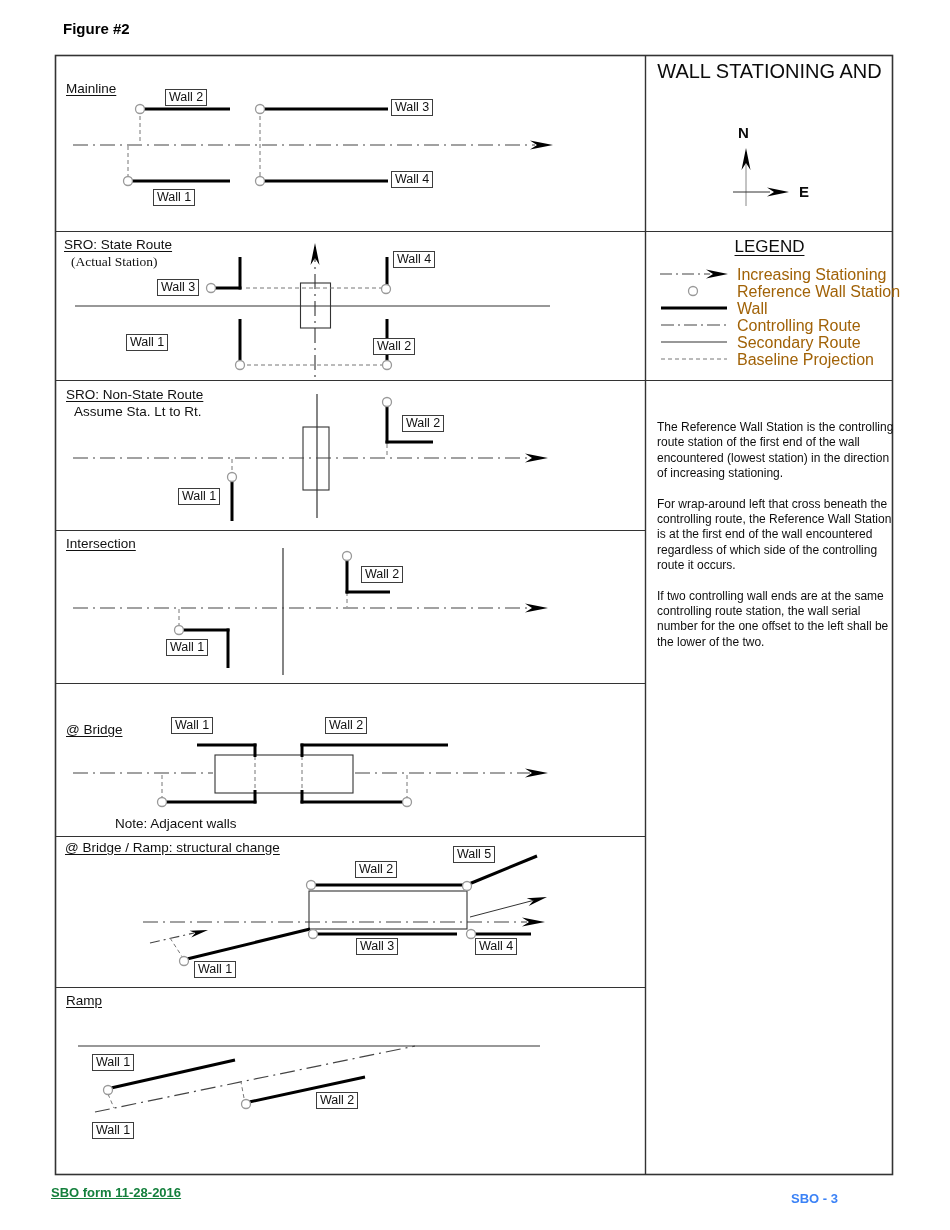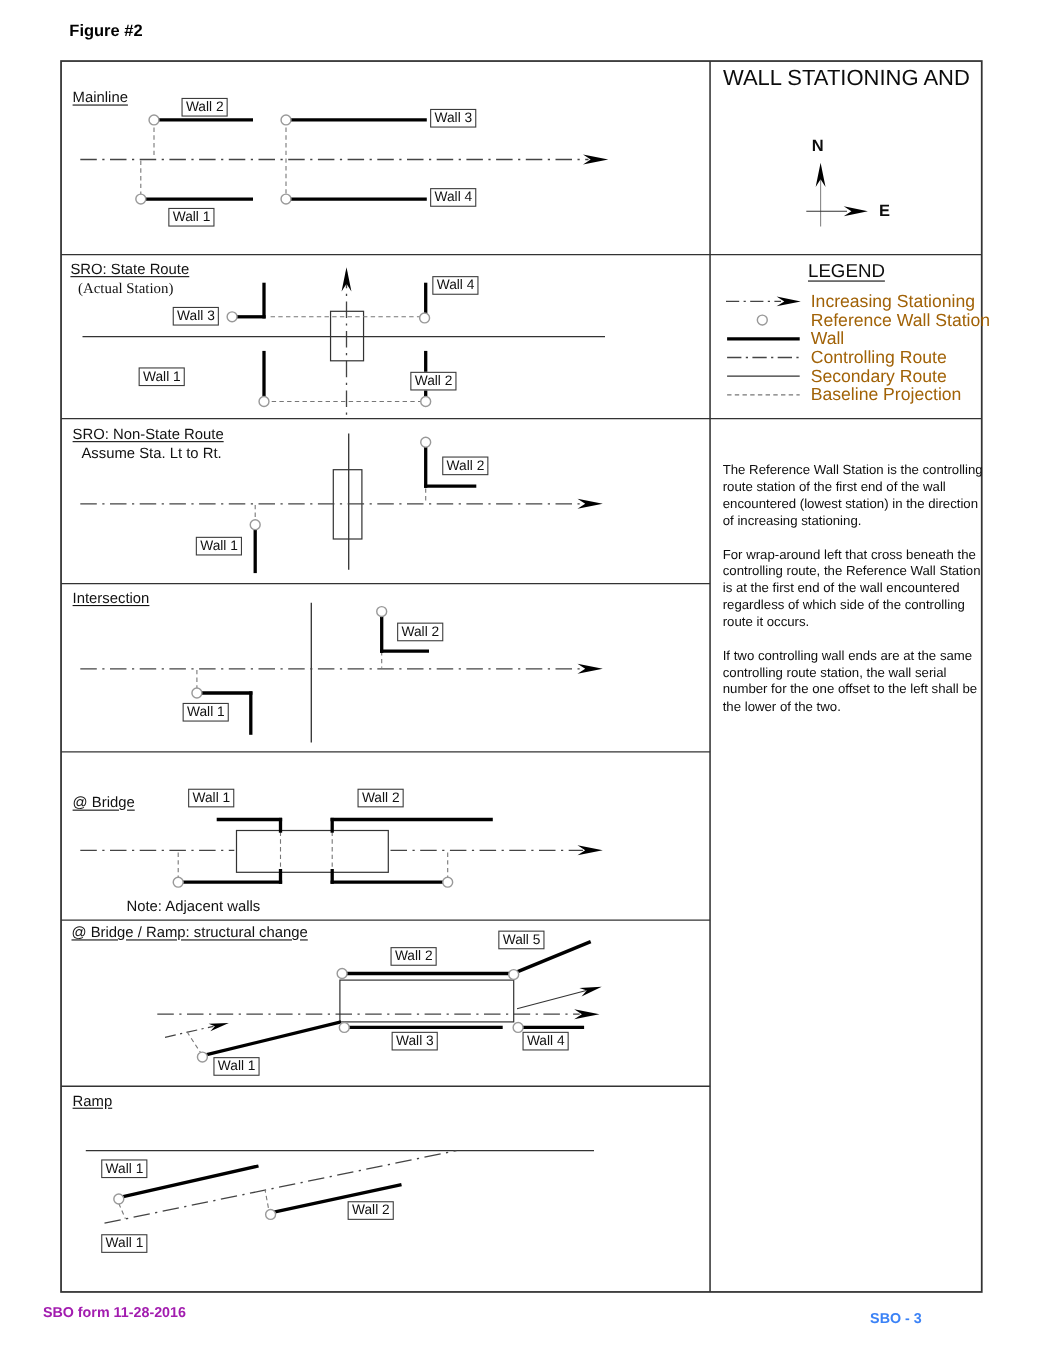--- a/index.html
+++ b/index.html
@@ -276,16 +276,16 @@
   <div class="wtag" style="left:355px;top:861px;">Wall 2</div>
   <div class="wtag" style="left:453px;top:846px;">Wall 5</div>
   <div class="wtag" style="left:356px;top:938px;">Wall 3</div>
   <div class="wtag" style="left:475px;top:938px;">Wall 4</div>
   <div class="wtag" style="left:194px;top:961px;">Wall 1</div>
 
   <div class="wtag" style="left:92px;top:1054px;">Wall 1</div>
   <div class="wtag" style="left:316px;top:1092px;">Wall 2</div>
   <div class="wtag" style="left:92px;top:1122px;">Wall 1</div>
 
-  <div class="abs footer" style="left:39px;top:1185px;color:#a21caf;">SBO form 11-28-2016</div>
+  <div class="abs footer" style="left:51px;top:1185px;color:#15803d;text-decoration:underline;">SBO form 11-28-2016</div>
   <div class="abs footer" style="left:791px;top:1191px;color:#3b82f6;">SBO - 3</div>
 
 </div>
 
 </body></html>

